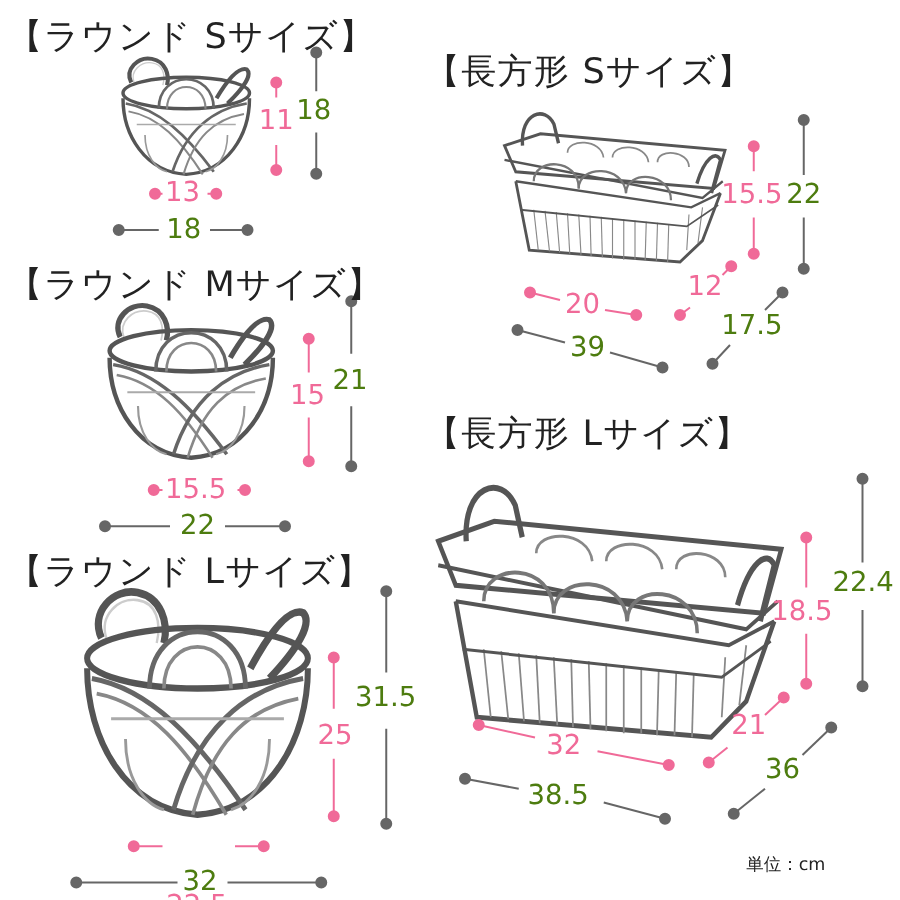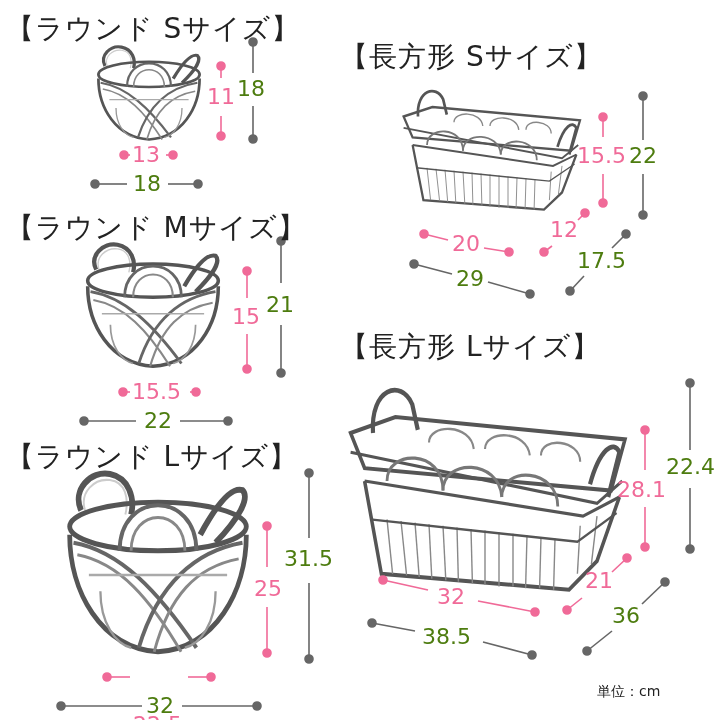--- a/index.html
+++ b/index.html
@@ -218,24 +218,24 @@
 <div class="lbl gray" style="left:144px;top:410px;">22</div>
 
 <div class="lbl gray" style="left:284px;top:548px;">31.5</div>
 <div class="lbl pink" style="left:254px;top:578px;">25</div>
 <div class="lbl pink" style="left:133px;top:666px;margin-top:48px;">22.5</div>
 <div class="lbl gray" style="left:146px;top:695px;">32</div>
 
 <div class="lbl gray" style="left:629px;top:145px;">22</div>
 <div class="lbl pink" style="left:577px;top:145px;">15.5</div>
 <div class="lbl pink" style="left:452px;top:233px;">20</div>
-<div class="lbl gray" style="left:456px;top:268px;">29</div>
+<div class="lbl gray" style="left:456px;top:268px;">39</div>
 <div class="lbl pink" style="left:550px;top:219px;">12</div>
 <div class="lbl gray" style="left:577px;top:250px;">17.5</div>
 
 <div class="lbl gray" style="left:666px;top:456px;">22.4</div>
-<div class="lbl pink" style="left:617px;top:479px;">28.1</div>
+<div class="lbl pink" style="left:617px;top:479px;">18.5</div>
 <div class="lbl pink" style="left:437px;top:586px;">32</div>
 <div class="lbl gray" style="left:422px;top:626px;">38.5</div>
 <div class="lbl pink" style="left:585px;top:570px;">21</div>
 <div class="lbl gray" style="left:612px;top:605px;">36</div>
 
 <div class="unit" style="left:597px;top:683px;">単位：cm</div>
 
 </body></html>

